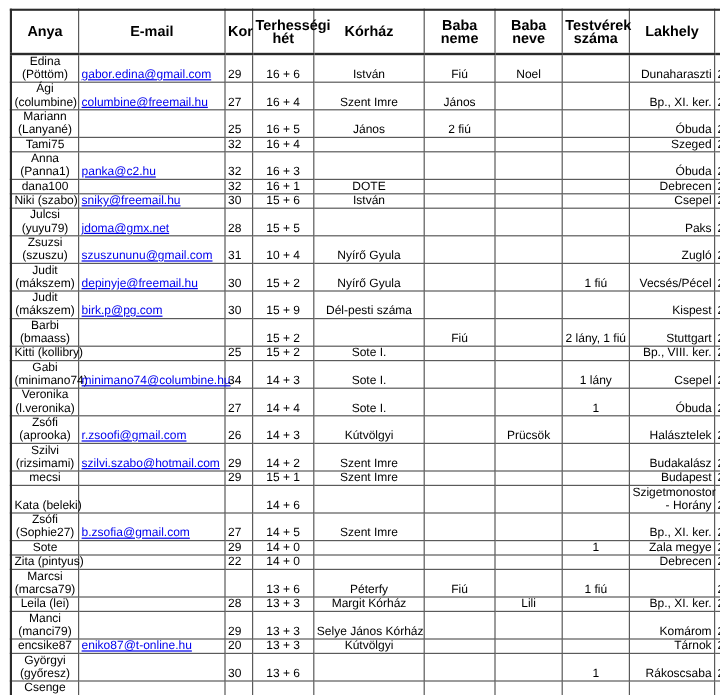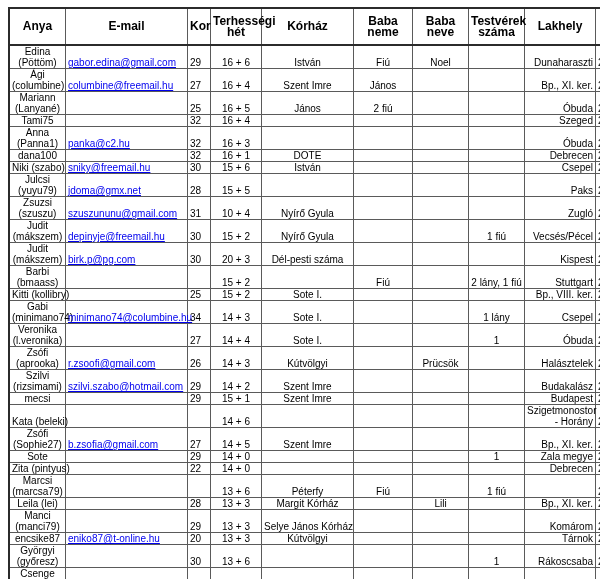--- a/index.html
+++ b/index.html
@@ -187,21 +187,21 @@
         <td class="cell-neme"></td>
         <td class="cell-neve"></td>
         <td class="cell-testverek">1 fiú</td>
         <td class="cell-lakhely">Vecsés/Pécel</td>
         <td class="cell-szules">2008.08.10</td>
       </tr>
       <tr>
         <td class="cell-anya">Judit<br>(mákszem)</td>
         <td class="cell-email"><a href="#">birk.p@pg.com</a></td>
         <td class="cell-kor">30</td>
-        <td class="cell-het">20 + 3</td>
+        <td class="cell-het">15 + 9</td>
         <td class="cell-korhaz">Dél-pesti száma</td>
         <td class="cell-neme"></td>
         <td class="cell-neve"></td>
         <td class="cell-testverek"></td>
         <td class="cell-lakhely">Kispest</td>
         <td class="cell-szules">2008.08.11</td>
       </tr>
       <tr>
         <td class="cell-anya">Barbi<br>(bmaass)</td>
         <td class="cell-email"></td>

